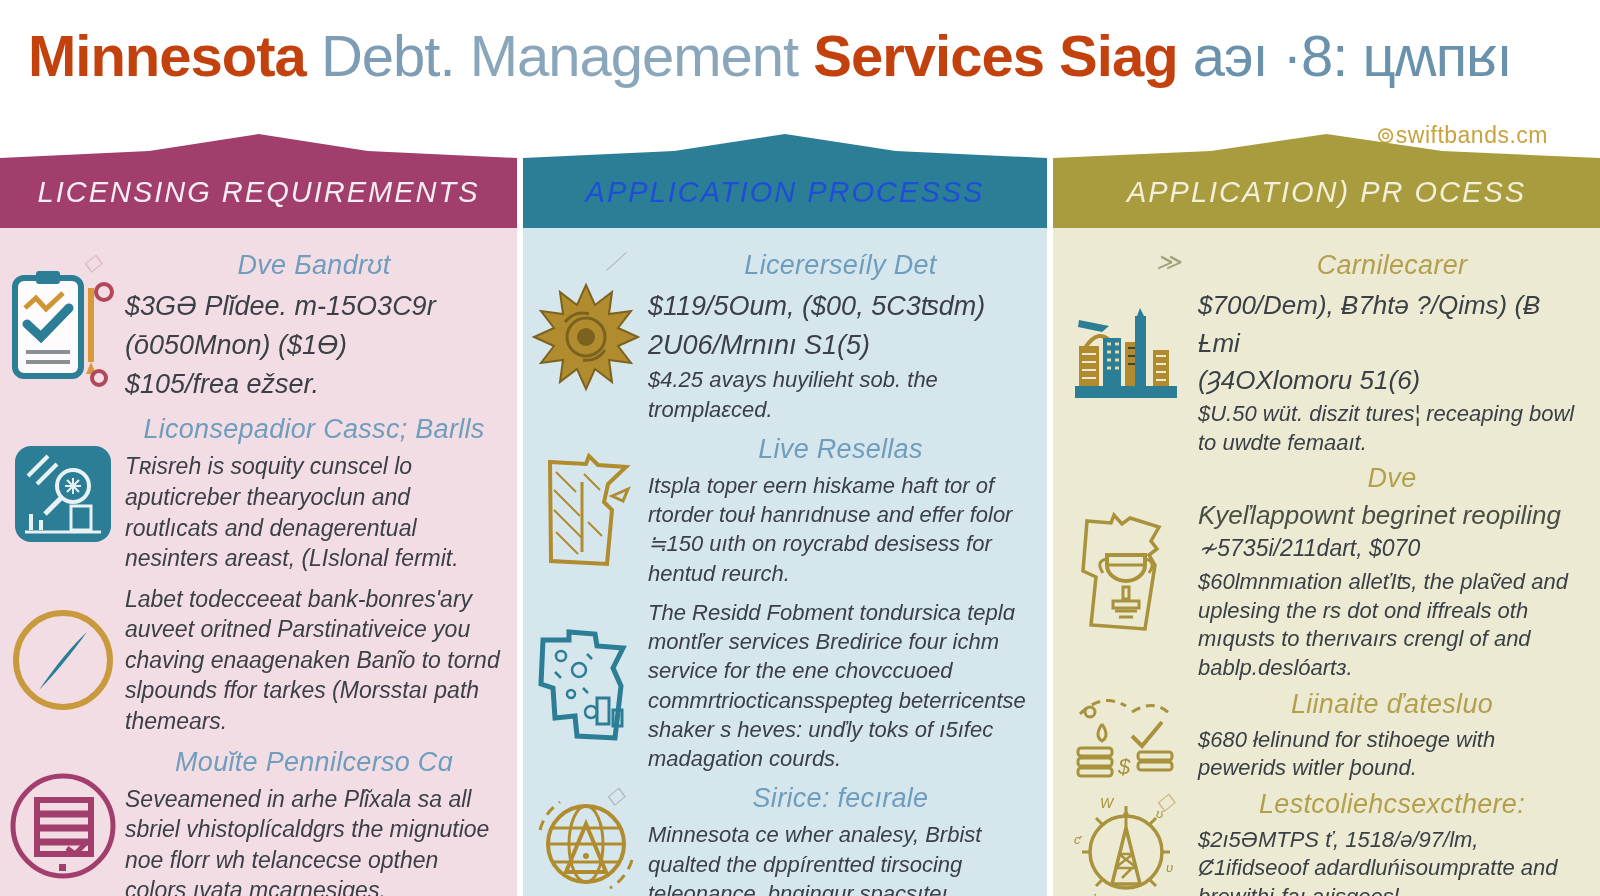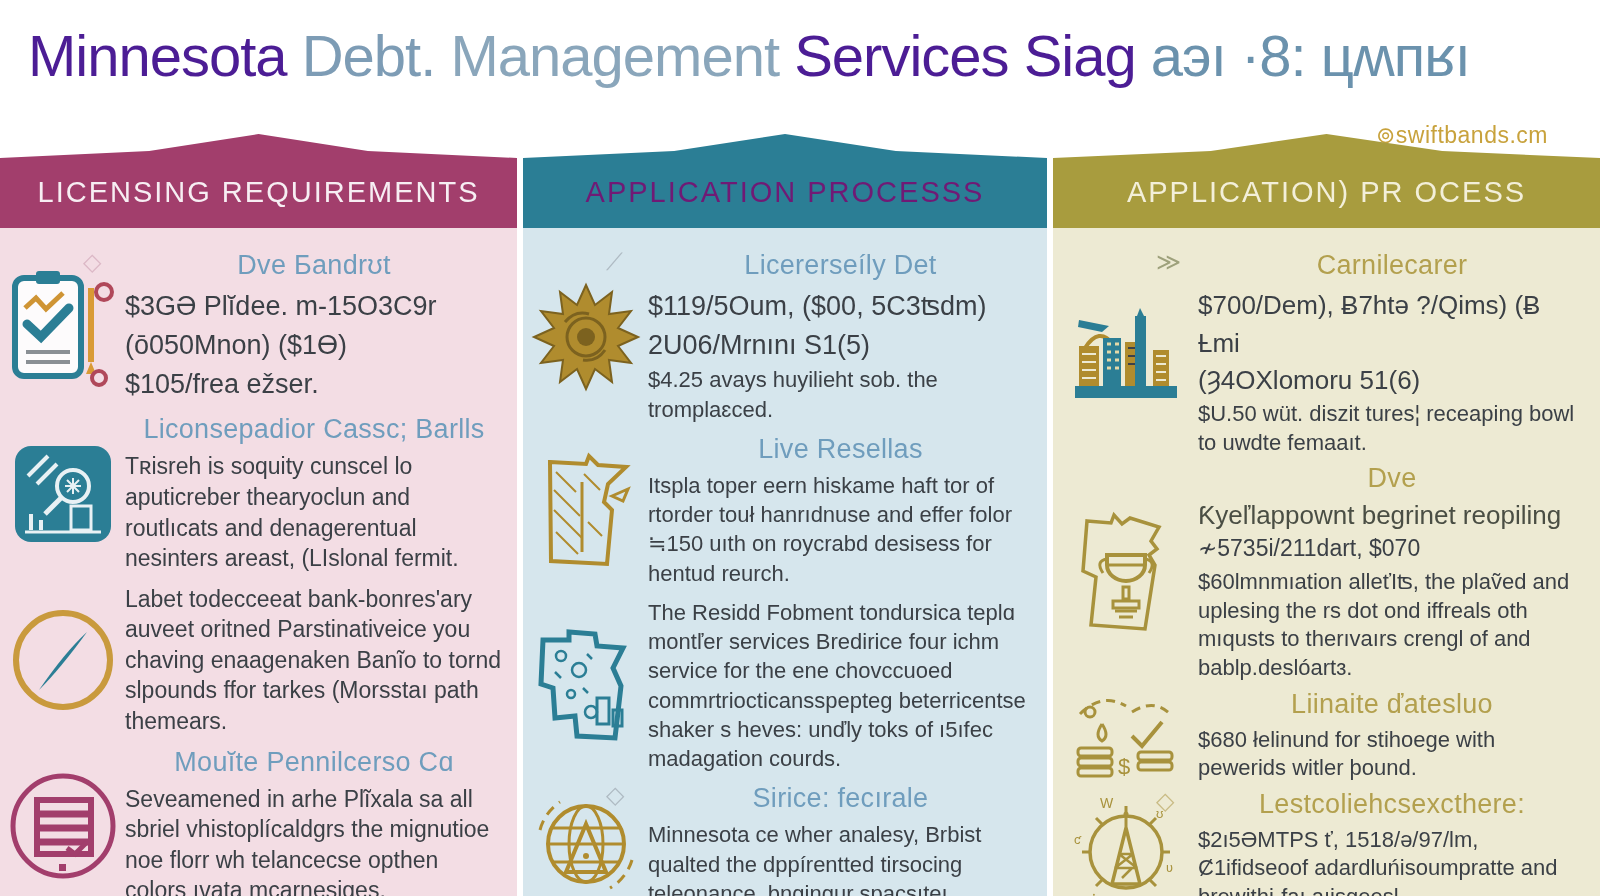--- a/index.html
+++ b/index.html
@@ -8,41 +8,41 @@
     background:#ffffff;
     font-family:"Liberation Sans", sans-serif;
     -webkit-font-smoothing:antialiased;
   }
   
   .title-band{position:absolute;left:0;top:0;width:1600px;height:152px;background:#ffffff;}
   .main-title{
     position:absolute;left:28px;top:22px;width:1560px;
     font-size:58px;font-weight:300;letter-spacing:-1px;white-space:nowrap;
   }
-  .t-dark{color:#4c1d95;}
+  .t-dark{color:#c2410c;font-weight:bold;}
   .t-blue1{color:#7d9cb5;}
   .t-blue2{color:#8aa6bb;}
   .t-glyphs{color:#6b92ad;}
   .watermark{
     position:absolute;right:52px;top:122px;
     color:#c8a23c;font-size:23px;letter-spacing:.5px;
   }
   
-  .col{position:absolute;top:132px;bottom:0;}
+  .col{position:absolute;top:132px;bottom:0;font-style:italic;}
   .col1{left:0;width:517px;}
   .col2{left:523px;width:524px;}
   .col3{left:1053px;width:547px;}
   .banner{position:relative;height:96px;}
   .banner svg{position:absolute;left:0;top:0;width:100%;height:100%;}
   .banner-label{
     position:absolute;left:0;right:0;top:44px;text-align:center;
     font-size:29px;letter-spacing:2px;font-weight:400;
   }
   .col1 .banner-label{color:#f7eef3;}
-  .col2 .banner-label{color:#701a75;}
+  .col2 .banner-label{color:#1d4ed8;}
   .col3 .banner-label{color:#f3efd9;}
   .content{position:absolute;top:96px;bottom:0;left:0;right:0;padding-top:22px;box-sizing:border-box;}
   .col1 .content{background:#f3dde4;}
   .col2 .content{background:#d6e6ed;}
   .col3 .content{background:#edead3;}
   
   .item{display:flex;align-items:center;margin-bottom:10px;}
   .col3 .item{margin-bottom:6px;}
   .icon-cell{flex:none;width:125px;display:flex;justify-content:center;align-items:center;}
   .col3 .icon-cell{width:145px;}

